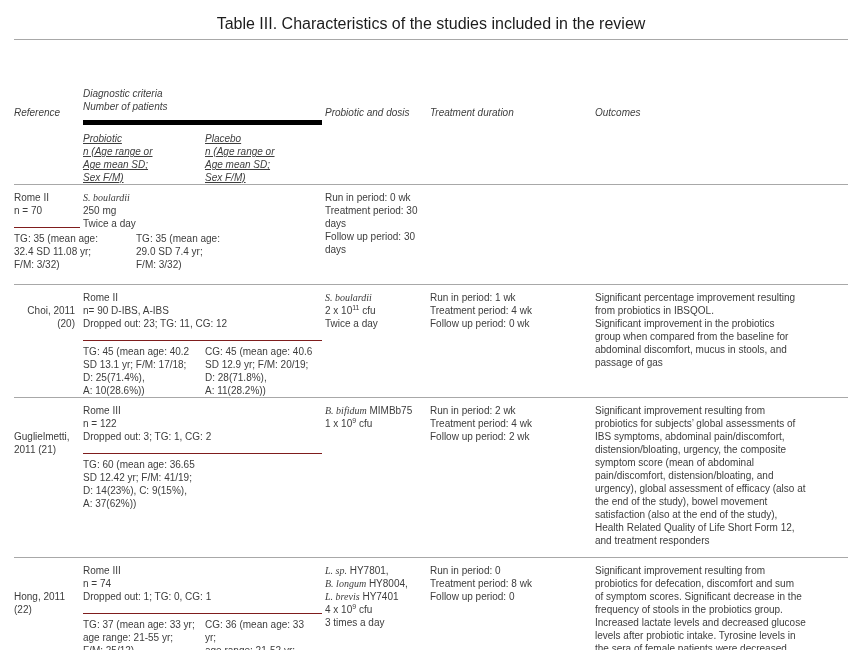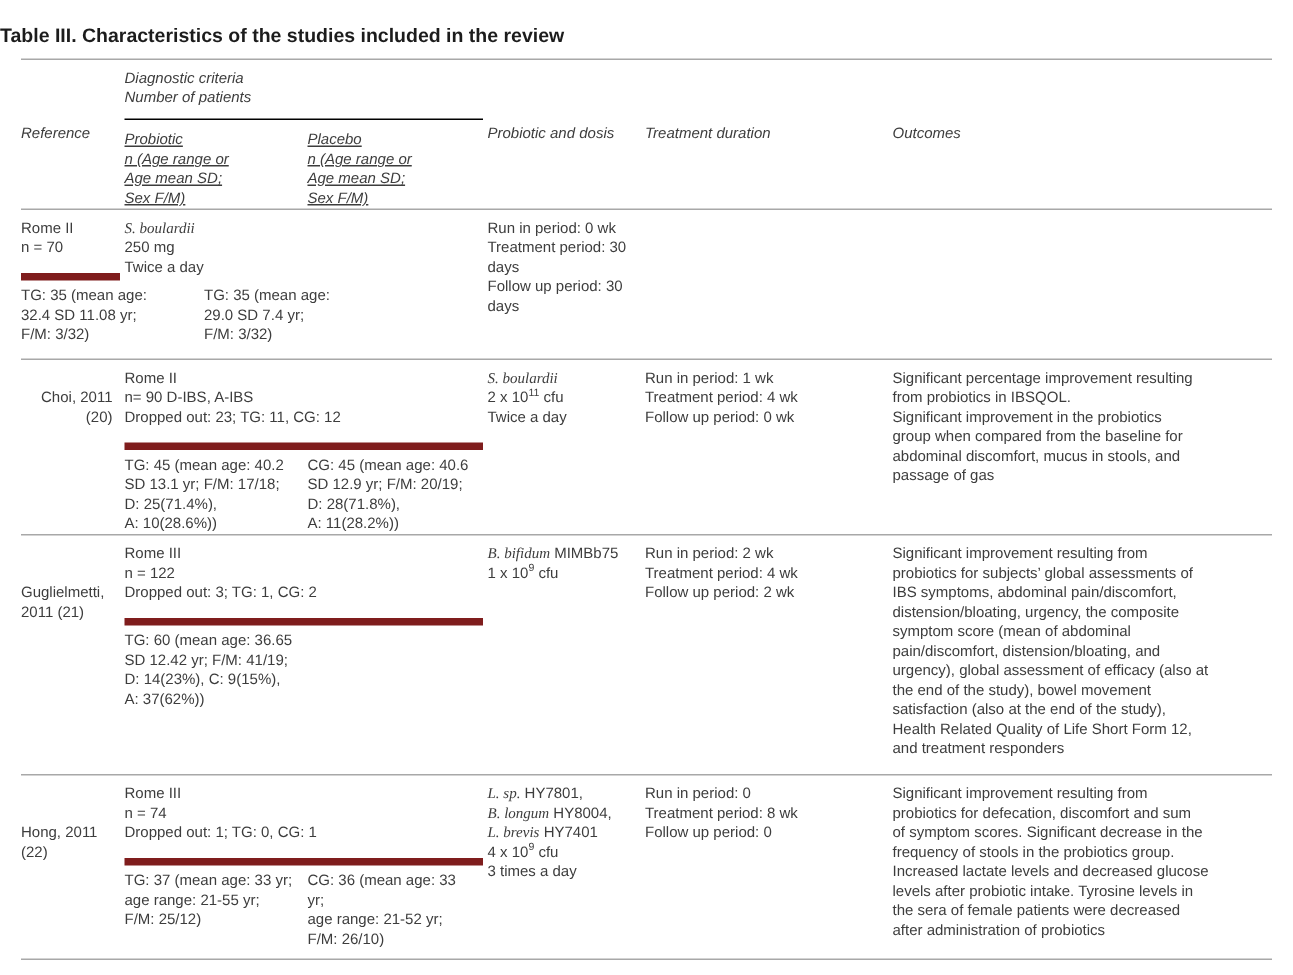--- a/index.html
+++ b/index.html
@@ -7,23 +7,23 @@
   body {
     font-family: "Liberation Sans", sans-serif;
     font-size: 10px;
     line-height: 13px;
     color: #3d3d3d;
   }
   .page { width: 862px; height: 650px; }
   .title {
     margin-top: 17px;
     margin-bottom: 9px;
-    text-align: left;
-    font-weight: bold;
-    font-size: 13px;
+    text-align: center;
+    font-weight: normal;
+    font-size: 16px;
     color: #1c1c1c;
   }
   .tbl {
     margin-left: 14px;
     width: 834px;
   }
   .thead, .trow {
     display: grid;
     grid-template-columns: 69px 242px 105px 165px 253px;
   }
@@ -38,33 +38,34 @@
   .r3 { min-height: 160px; }
   .r4 { min-height: 123px; }
   .c { white-space: pre-line; padding-right: 8px; }
   .hd { font-style: italic; }
   .it { font-style: italic; font-family: Liberation Serif, serif; }
   .vcenter { display: flex; align-items: center; }
   .thead .vcenter { white-space: pre-line; }
   .c23 { padding-right: 3px; }
   .thead .diag-top {
     padding: 6px 0 7px 0;
-    border-bottom: 1px solid #000000;
+    border-bottom: 5px solid #000000;
     white-space: pre-line;
+    margin-top: 41px;
   }
   .thead .subgrid { padding-top: 7px; text-decoration: underline; }
   .subgrid {
     display: grid;
     grid-template-columns: 122px 117px;
   }
   .subgrid > div { white-space: pre-line; padding-right: 8px; }
   .trow .c1, .trow .c4, .trow .c5, .trow .c6 { padding-top: 6px; }
   .trow .diag-top {
     padding: 6px 0 10px 0;
-    border-bottom: 5px solid #7f1d1d;
+    border-bottom: 1px solid #7f1d1d;
     white-space: pre-line;
   }
   .trow .subgrid { padding-top: 4px; }
   .pad1 { padding-top: 19px !important; text-align: right; }
   .pad2 { padding-top: 32px !important; }
   .c4 div { white-space: normal; }
   sup { font-size: 7px; line-height: 0; vertical-align: super; }
 </style>
 </head>
 <body>

